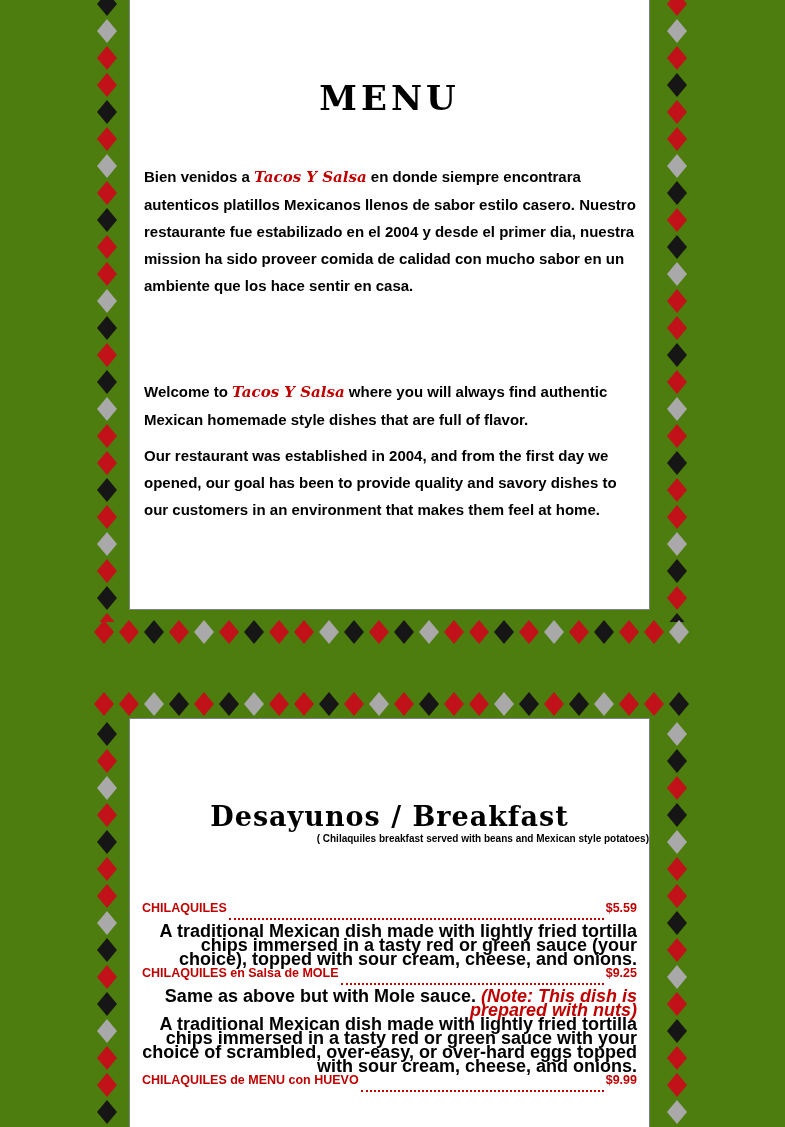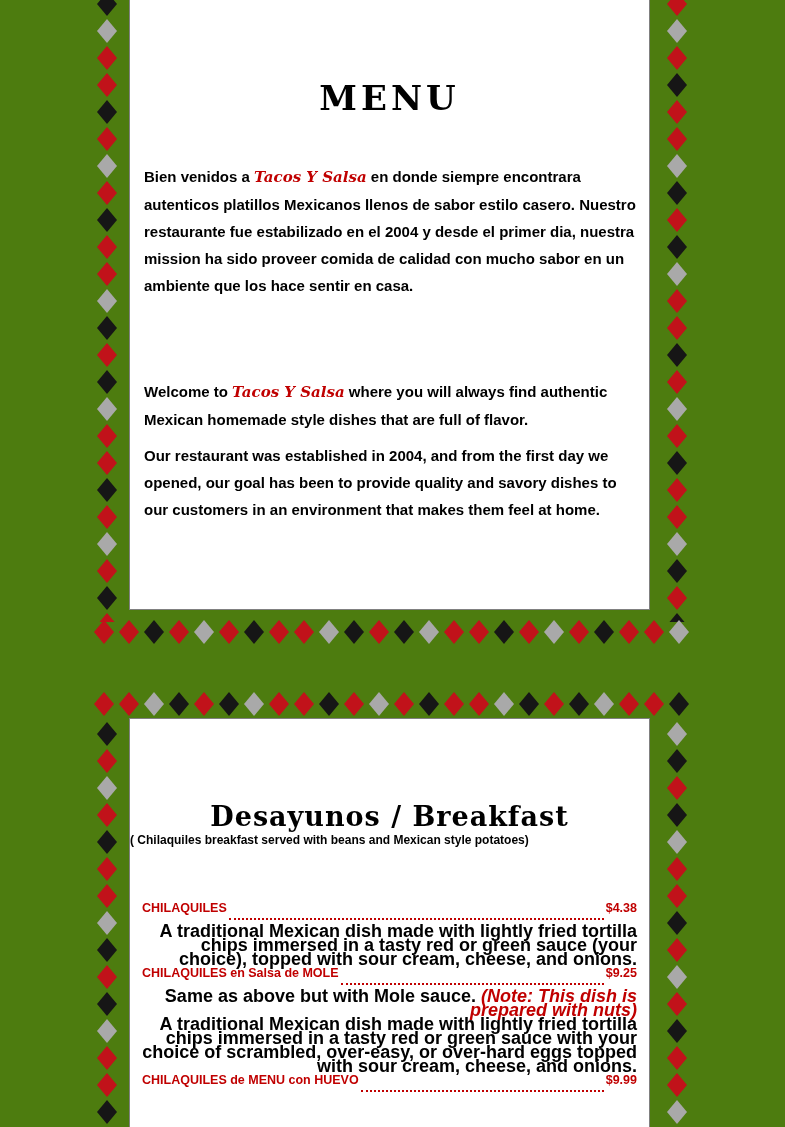--- a/index.html
+++ b/index.html
@@ -18,22 +18,22 @@
 
   .menu-title { position: absolute; left: 0; right: 0; text-align: center;
                 font-family: "DejaVu Serif", serif; font-weight: 700; color: #000; }
   #page1-title { top: 70px; font-size: 34px; letter-spacing: 4px; }
   #page2-title { top: 60px; font-size: 27px; letter-spacing: 1px; }
 
   .para { position: absolute; left: 14px; width: 492px; font-size: 15px;
           font-weight: 700; line-height: 27px; color: #000; }
   .brand { color: #c00000; font-family: "DejaVu Serif", serif; font-style: italic; font-weight: 700; }
 
-  .subtitle { position: absolute; top: 114px; left: 0; right: 0; text-align: left;
-              font-size: 12px; font-weight: 700; color: #000; }
+  .subtitle { position: absolute; top: 114px; left: 0; right: 0; text-align: right;
+              font-size: 10px; font-weight: 700; color: #000; }
 
   .menu-list { position: absolute; top: 182px; left: 12px; width: 495px; }
   .menu-item { margin: 0; }
   .item-row { display: flex; align-items: baseline; height: 23px; }
   .item-name { color: #c00000; font-weight: 700; font-size: 12.5px; white-space: nowrap; }
   .leader { flex: 1; border-bottom: 2px dotted #c00000; align-self: flex-end; margin: 0 2px 4px 2px; }
   .item-price { color: #c00000; font-weight: 700; font-size: 12.5px; white-space: nowrap; }
   .item-desc { font-size: 18px; font-weight: 700; line-height: 14px; color: #000; margin: 0; text-align: right; }
   .note { color: #c00000; font-style: italic; font-weight: 700; }
 </style>
@@ -202,21 +202,21 @@
     <h2 class="menu-title" id="page2-title">Desayunos / Breakfast</h2>
 
     <div class="subtitle">( Chilaquiles breakfast served with beans and Mexican style potatoes)</div>
 
     <div class="menu-list">
 
       <div class="menu-item">
         <div class="item-row">
           <span class="item-name">CHILAQUILES</span>
           <span class="leader"></span>
-          <span class="item-price">$4.38</span>
+          <span class="item-price">$5.59</span>
         </div>
         <p class="item-desc">A traditional Mexican dish made with lightly fried tortilla chips immersed in a tasty red or green sauce (your choice), topped with sour cream, cheese, and onions.</p>
       </div>
 
       <div class="menu-item">
         <div class="item-row">
           <span class="item-name">CHILAQUILES en Salsa de MOLE</span>
           <span class="leader"></span>
           <span class="item-price">$9.25</span>
         </div>

